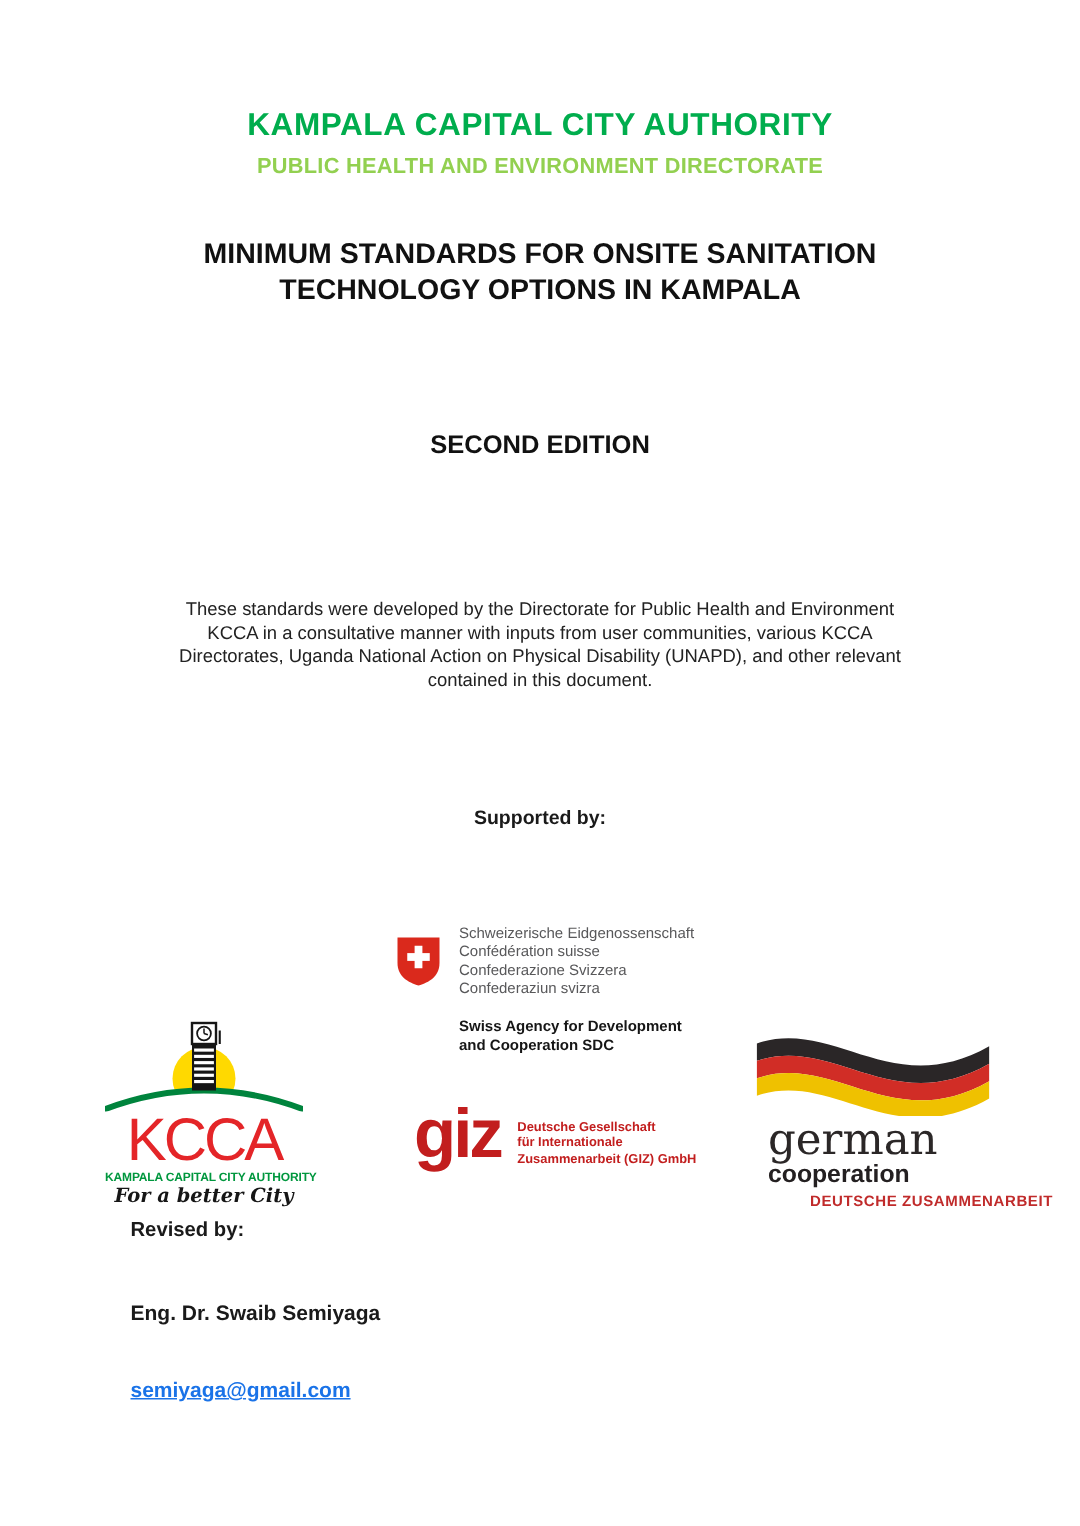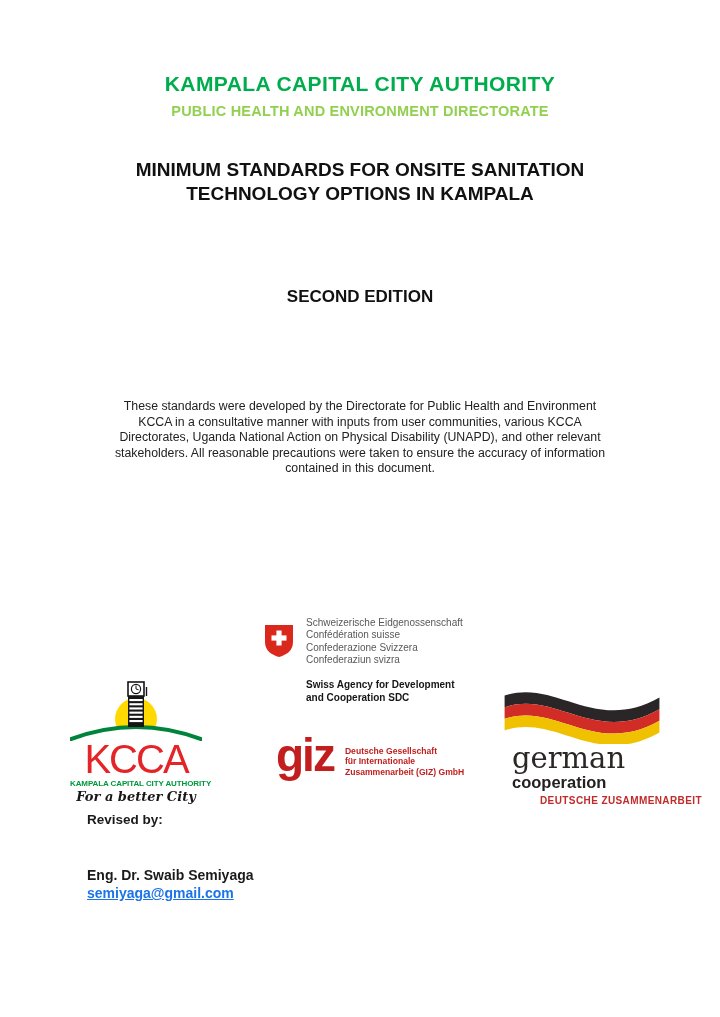--- a/index.html
+++ b/index.html
@@ -38,44 +38,44 @@
 
   
   .gcoop{position:absolute;left:500px;top:684px;width:170px;}
   .gcoop .g1{font-family:"DejaVu Serif",serif;font-size:29px;color:#2b2727;line-height:1;margin:-4px 0 0 12px;}
   .gcoop .g2{font-size:16.5px;font-weight:bold;color:#242021;line-height:1.1;margin-left:12px;}
   .gcoop .g3{font-size:10px;font-weight:bold;color:#C02B2B;letter-spacing:.4px;margin:4px 0 0 12px;white-space:nowrap;padding-left:28px;}
 
   
   .revised-label{position:absolute;left:87px;top:812px;font-size:13.5px;font-weight:bold;}
   .reviser-name{position:absolute;left:87px;top:867px;font-size:14px;font-weight:bold;}
-  .reviser-email{position:absolute;left:87px;top:885px;font-size:14px;font-weight:bold;color:#1A73E8;text-decoration:underline;cursor:pointer;}
+  .reviser-email{position:absolute;left:87px;top:918px;font-size:14px;font-weight:bold;color:#1A73E8;text-decoration:underline;cursor:pointer;}
 </style>
 </head>
 <body>
 
 <div class="page">
 
   <div class="center authority">KAMPALA CAPITAL CITY AUTHORITY</div>
   <div class="center doc-title">
     <span class="inner">MINIMUM STANDARDS FOR ONSITE SANITATION TECHNOLOGY OPTIONS IN KAMPALA</span>
   </div>
 
   <div class="center directorate">PUBLIC HEALTH AND ENVIRONMENT DIRECTORATE</div>
 
   <div class="center edition">SECOND EDITION</div>
 
   <div class="center disclaimer">
     <div>These standards were developed by the Directorate for Public Health and Environment</div>
     <div>KCCA in a consultative manner with inputs from user communities, various KCCA</div>
     <div>Directorates, Uganda National Action on Physical Disability (UNAPD), and other relevant</div>
-    <div>stakeholders. All reasonable precautions were taken to ensure the accuracy of information</div>
     <div>contained in this document.</div>
   </div>
 
+  <div class="center supported">Supported by:</div>
 
   <div class="sdc">
     <svg class="shield" width="30" height="34" viewBox="0 0 30 34">
       <path d="M1,1 H29 V18 C29,27 22,31 15,33 C8,31 1,27 1,18 Z" fill="#DA291C"></path>
       <rect x="12.4" y="6.5" width="5.2" height="15" fill="#fff"></rect>
       <rect x="7.5" y="11.4" width="15" height="5.2" fill="#fff"></rect>
     </svg>
     <div class="sdc-text">
       <div class="conf-line">Schweizerische Eidgenossenschaft</div>
       <div class="conf-line">Confédération suisse</div>

